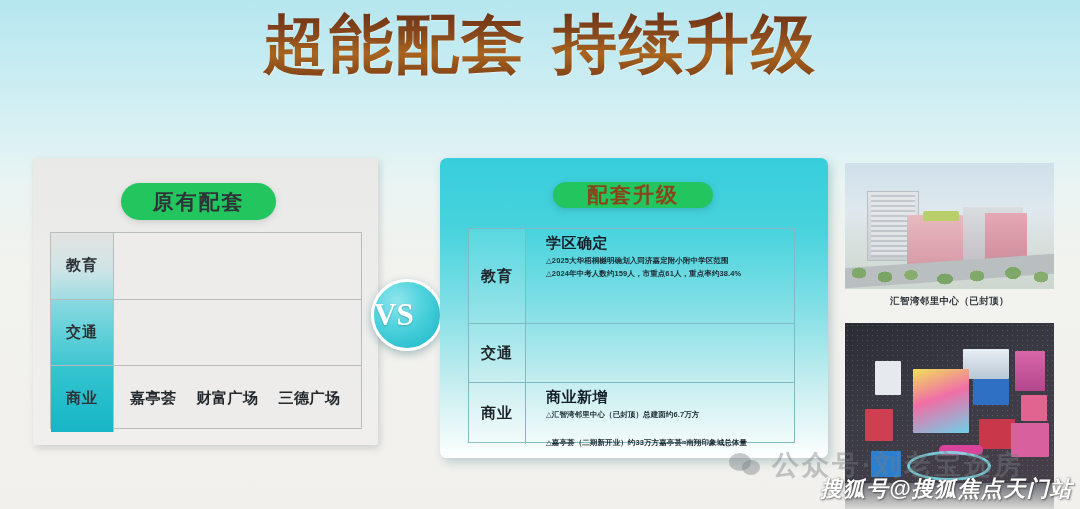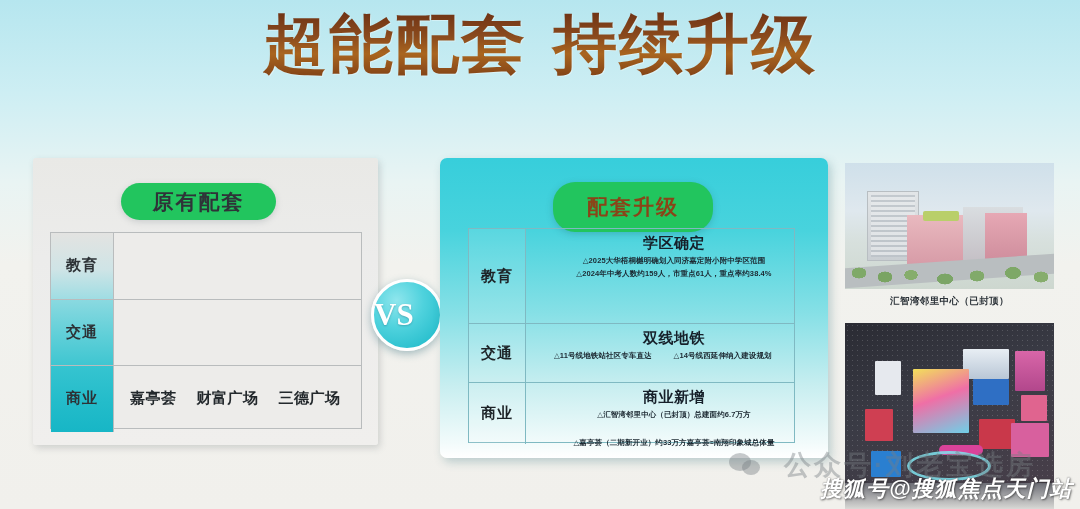--- a/index.html
+++ b/index.html
@@ -41,21 +41,21 @@
     position:absolute;border-radius:22px;background:#22c55e;
     display:flex;align-items:center;justify-content:center;
     font-weight:bold;letter-spacing:2px;
   }
   .pill-old{
     left:121px;top:183px;width:155px;height:37px;
     font-size:21px;color:#2f3338;
     box-shadow:0 2px 6px rgba(120,130,135,.28);
   }
   .pill-new{
-    left:553px;top:182px;width:160px;height:50px;
+    left:553px;top:182px;width:160px;height:26px;
     font-size:21px;color:#8a4418;
     box-shadow:0 2px 7px rgba(40,110,120,.30);
   }
 
   
   .tbl-old{
     position:absolute;left:50px;top:232px;width:312px;height:197px;
     border:1px solid #b9bcbd;box-sizing:border-box;background:#edecea;
   }
   .tbl-old .row{display:flex;height:65.6px;border-bottom:1px solid #b9bcbd;}
@@ -83,21 +83,21 @@
   .tbl-new .row:last-child{border-bottom:none;}
   .tbl-new .r1{height:94px;}
   .tbl-new .r2{height:58px;}
   .tbl-new .r3{height:61px;}
   .tbl-new .lab{
     width:56px;flex:0 0 56px;border-right:1px solid #7fb9c2;
     display:flex;align-items:center;justify-content:center;
     font-size:15px;font-weight:bold;color:#1d2327;letter-spacing:1px;
     background:rgba(255,255,255,.10);
   }
-  .tbl-new .val{flex:1;padding:5px 0 0 28px;box-sizing:border-box;text-align:center;}
+  .tbl-new .val{flex:1;padding:5px 0 0 20px;box-sizing:border-box;}
   .hd{font-size:15px;font-weight:bold;color:#16202a;letter-spacing:.5px;line-height:1.25;}
   .sub{font-size:7.5px;font-weight:bold;color:#1b2831;letter-spacing:.1px;line-height:1.3;margin-top:3px;white-space:nowrap;}
   .sub-row{display:flex;}
   .sub-row .sub{margin-right:22px;}
 
   
   .vs{
     position:absolute;left:371px;top:279px;width:72px;height:72px;border-radius:50%;
     background:radial-gradient(circle at 34% 28%,#8fe6ed 0%,#4fd2dd 42%,#17b6c6 100%);
     border:3px solid #ffffff;box-sizing:border-box;
@@ -149,21 +149,20 @@
   .scr10{left:176px;top:72px;width:26px;height:26px;background:#e0648f;}
   .scr11{left:94px;top:122px;width:44px;height:10px;background:#d9439a;border-radius:6px;}
   .pb-ring{position:absolute;left:62px;top:128px;width:78px;height:24px;border:3px solid #7fe3ef;border-radius:50%;opacity:.85;}
   .pb-ground{position:absolute;left:0;bottom:0;width:209px;height:26px;background:linear-gradient(180deg,#6d6e76,#d9d9d6);}
 
   
   .wm-faint{
     position:absolute;left:729px;top:447px;display:flex;align-items:center;
     font-size:27px;font-weight:bold;color:rgba(120,126,130,.42);letter-spacing:3px;
     white-space:nowrap;
-    gap:12px;
   }
   .wm-faint .wechat{position:relative;width:34px;height:24px;margin-right:9px;flex:0 0 34px;}
   .wm-faint .wechat .b1,.wm-faint .wechat .b2{position:absolute;border-radius:50%;background:rgba(120,126,130,.42);}
   .wm-faint .wechat .b1{left:0;top:0;width:22px;height:18px;}
   .wm-faint .wechat .b2{left:13px;top:7px;width:18px;height:15px;}
   .wm-strong{
     position:absolute;left:820px;top:474px;
     font-size:22px;font-weight:bold;color:#ffffff;letter-spacing:1px;white-space:nowrap;
     text-shadow:0 0 1px rgba(60,60,60,.9),1px 1px 2px rgba(40,40,40,.55);
     font-style:italic;
@@ -213,27 +212,20 @@
     <div class="lab">教育</div>
     <div class="val">
       <div class="hd">学区确定</div>
       <div class="sub">△2025大华梧桐樾明确划入同济嘉定附小附中学区范围</div>
       <div class="sub">△2024年中考人数约159人，市重点61人，重点率约38.4%</div>
     </div>
   </div>
 
   <div class="row r2">
     <div class="lab">交通</div>
-    <div class="val">
-      <div class="hd">双线地铁</div>
-      <div class="sub-row">
-        <div class="sub">△11号线地铁站社区专车直达</div>
-        <div class="sub">△14号线西延伸纳入建设规划</div>
-      </div>
-    </div>
   </div>
 
   <div class="row r3">
     <div class="lab">商业</div>
     <div class="val">
       <div class="hd">商业新增</div>
       <div class="sub">△汇智湾邻里中心（已封顶）总建面约6.7万方</div>
       <div class="sub" style="margin-top:18px;">△嘉亭荟（二期新开业）约33万方嘉亭荟≈南翔印象城总体量</div>
     </div>
   </div>

